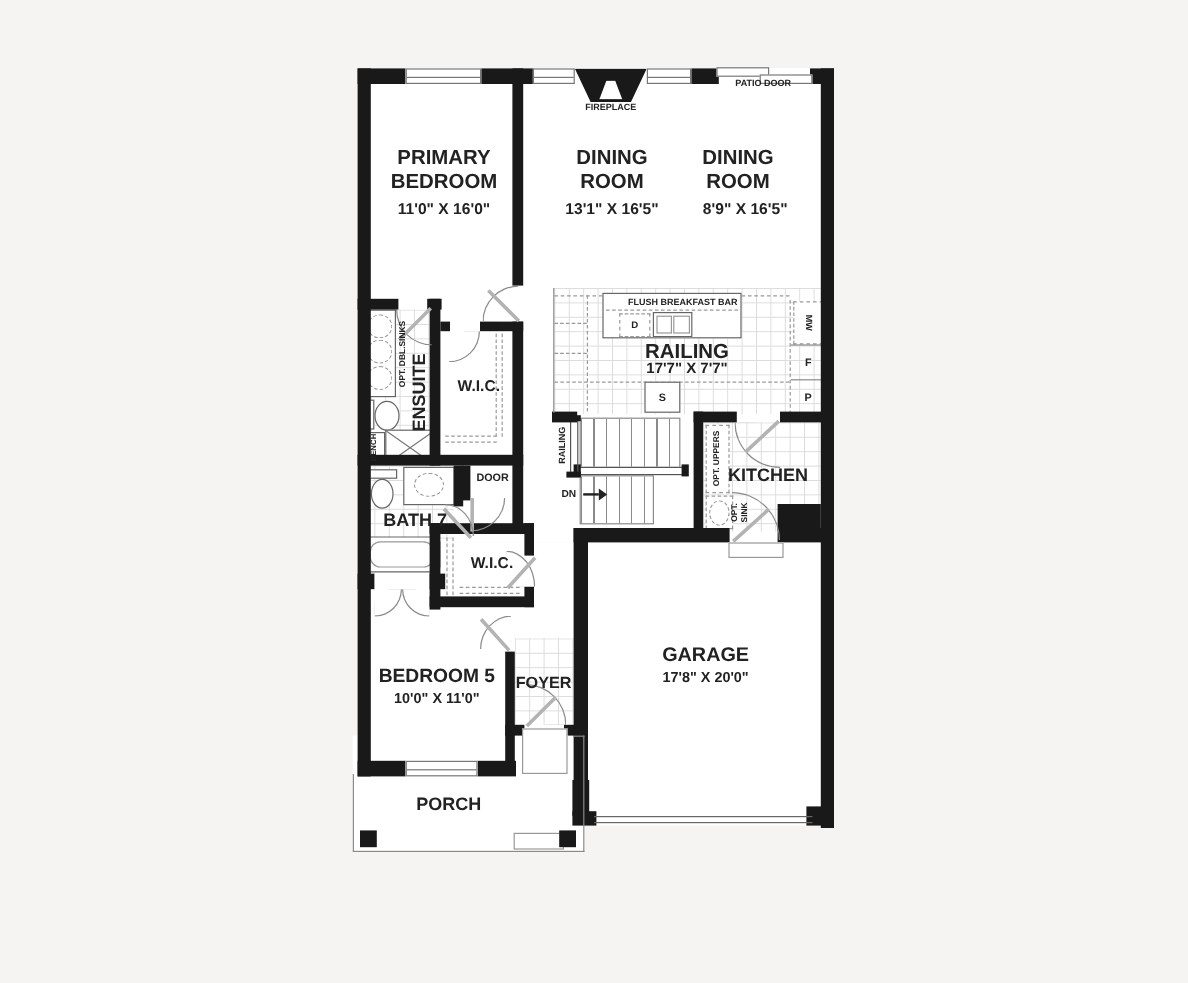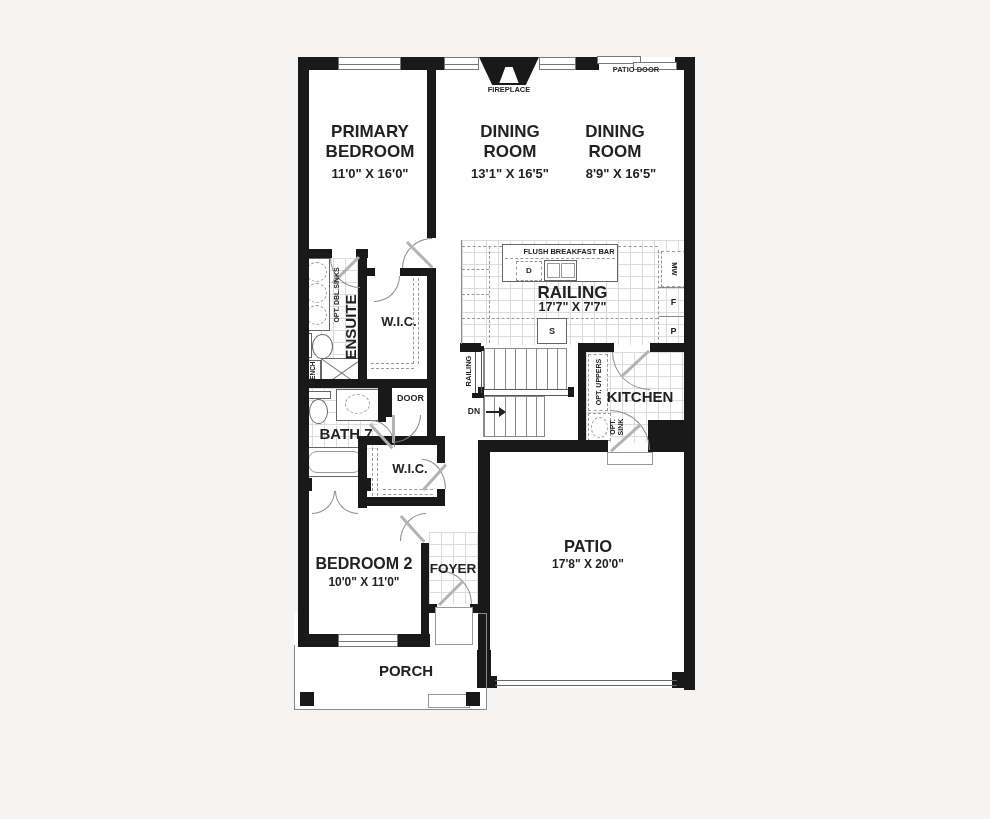--- a/index.html
+++ b/index.html
@@ -203,26 +203,26 @@
   <div class="abs rl" style="left:452px;top:166px;width:116px;font-size:13px">13'1" X 16'5"</div>
   <div class="abs rl" style="left:575px;top:122px;width:80px;font-size:17px;line-height:1.16">DINING ROOM</div>
   <div class="abs rl" style="left:563px;top:166px;width:116px;font-size:13px">8'9" X 16'5"</div>
   <div class="abs rl" style="left:520px;top:283px;width:105px;font-size:17px">RAILING</div>
   <div class="abs rl" style="left:520px;top:300px;width:105px;font-size:12.5px">17'7" X 7'7"</div>
   <div class="abs rl" style="left:304px;top:425px;width:84px;font-size:15px">BATH 7</div>
   <div class="abs rl" style="left:372px;top:314px;width:54px;font-size:13px">W.I.C.</div>
   <div class="abs rl" style="left:380px;top:461px;width:60px;font-size:13px">W.I.C.</div>
   <div class="abs rl" style="left:392px;top:393px;width:37px;font-size:9px">DOOR</div>
   <div class="abs rl" style="left:593px;top:388px;width:94px;font-size:15px">KITCHEN</div>
-  <div class="abs rl" style="left:303px;top:555px;width:122px;font-size:16px">BEDROOM 2</div>
+  <div class="abs rl" style="left:303px;top:555px;width:122px;font-size:16px">BEDROOM 5</div>
   <div class="abs rl" style="left:303px;top:575px;width:122px;font-size:12px">10'0" X 11'0"</div>
   <div class="abs rl" style="left:427px;top:561px;width:52px;font-size:13.5px">FOYER</div>
-  <div class="abs rl" style="left:538px;top:537px;width:100px;font-size:16.5px">PATIO</div>
+  <div class="abs rl" style="left:538px;top:537px;width:100px;font-size:16.5px">GARAGE</div>
   <div class="abs rl" style="left:538px;top:557px;width:100px;font-size:12px">17'8" X 20'0"</div>
-  <div class="abs rl" style="left:368px;top:662px;width:76px;font-size:15px">PORCH</div>
+  <div class="abs rl" style="left:336px;top:662px;width:76px;font-size:15px">PORCH</div>
 
   <div class="abs rl" style="left:477px;top:85px;width:64px;font-size:7.5px">FIREPLACE</div>
   <div class="abs rl" style="left:607px;top:65px;width:58px;font-size:7.5px">PATIO DOOR</div>
   <div class="abs rl" style="left:504px;top:247px;width:130px;font-size:7.5px">FLUSH BREAKFAST BAR</div>
   <div class="abs rl" style="left:516px;top:261px;width:26px;font-size:8px;line-height:20px">D</div>
   <div class="abs rl" style="left:537px;top:318px;width:30px;font-size:9px;line-height:26px">S</div>
   <div class="abs rl" style="left:661px;top:288px;width:25px;font-size:9px;line-height:28px">F</div>
   <div class="abs rl" style="left:661px;top:317px;width:25px;font-size:9px;line-height:28px">P</div>
   <div class="abs vt cw" style="left:674px;top:269px;font-size:7.5px">MW</div>
   <div class="abs vt" style="left:350px;top:327px;font-size:15px">ENSUITE</div>

